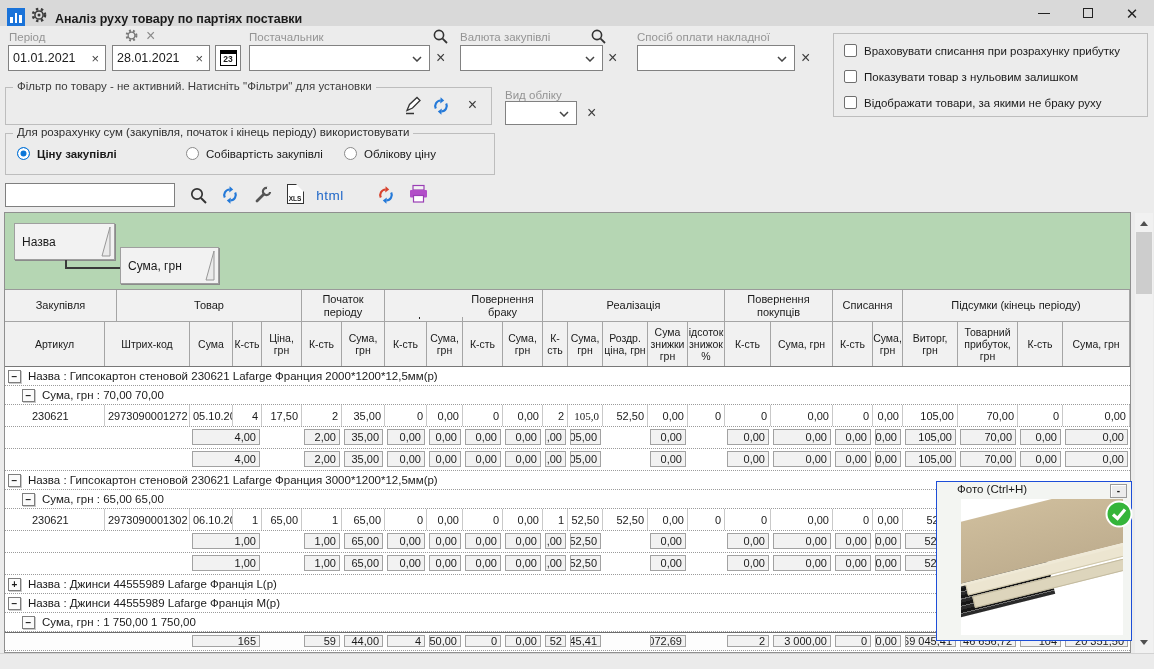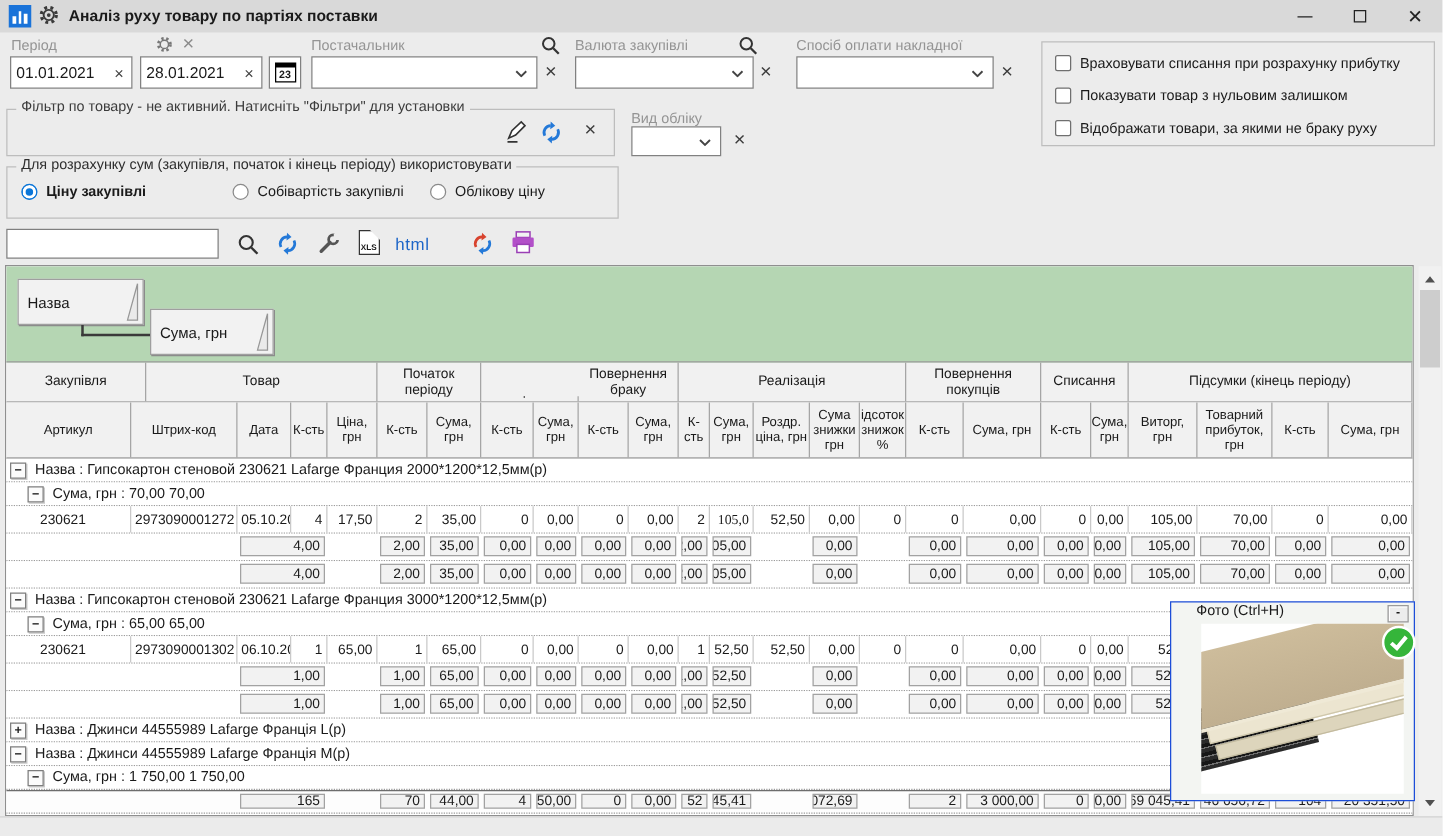--- a/index.html
+++ b/index.html
@@ -1,20 +1,20 @@
 <!DOCTYPE html>
 <html><head>
 <meta charset="utf-8">
 <style>
 *{margin:0;padding:0;box-sizing:border-box}
 html,body{width:1154px;height:669px;overflow:hidden}
 body{font-family:"Liberation Sans",sans-serif;background:#ececec;position:relative;font-size:12px;color:#1a1a1a}
 .abs{position:absolute}
 
-#titlebar{position:absolute;left:0;top:0;width:1154px;height:26px;background:#d9d9d9;display:flex;align-items:center}
+#titlebar{position:absolute;left:0;top:0;width:1154px;height:26px;background:#d9d9d9;display:flex;align-items:flex-end}
 #titlebar .appicon{width:18px;height:18px;background:#1a73d9;margin:0 6px 0 7px;display:flex;align-items:flex-end;justify-content:center;gap:2px;padding:3px}
 #titlebar .appicon i{display:block;width:3px;background:#fff}
 #titlebar .title{font-weight:bold;font-size:12.5px;margin-left:8px}
 .wbtn{width:44px;height:26px;display:flex;align-items:center;justify-content:center;color:#222}
 #winbtns{margin-left:auto;display:flex}
 .maxglyph{width:10px;height:10px;border:1.4px solid #222}
 .minglyph{width:12px;height:0;border-top:1.6px solid #222}
 .closeglyph{font-size:15px;line-height:15px}
 
 .lblgray{color:#949494;font-size:11.5px;position:absolute;white-space:nowrap}
@@ -293,21 +293,21 @@
       <div class="hg" style="width: 78px; margin-top: 27px;">Повернення постачальнику</div>
       <div class="hg" style="width: 80px;">Повернення браку</div>
       <div class="hg" style="width: 182px;">Реалізація</div>
       <div class="hg" style="width: 108px;">Повернення покупців</div>
       <div class="hg" style="width: 70px;">Списання</div>
       <div class="hg" style="width: 227px;">Підсумки (кінець періоду)</div>
     </div>
   <div class="hlrow" id="hleafs">
       <div class="hc" style="width: 100px;">Артикул</div>
       <div class="hc" style="width: 85px;">Штрих-код</div>
-      <div class="hc" style="width: 43px;">Дата</div>
+      <div class="hc" style="width: 43px;">Сума</div>
       <div class="hc" style="width: 29px;">К-сть</div>
       <div class="hc" style="width: 40px;">Ціна, грн</div>
       <div class="hc" style="width: 40px;">К-сть</div>
       <div class="hc" style="width: 43px;">Сума, грн</div>
       <div class="hc" style="width: 42px;">К-сть</div>
       <div class="hc" style="width: 36px;">Сума, грн</div>
       <div class="hc" style="width: 40px;">К-сть</div>
       <div class="hc" style="width: 40px;">Сума, грн</div>
       <div class="hc" style="width: 25px;">К-сть</div>
       <div class="hc" style="width: 35px;">Сума, грн</div>
@@ -641,21 +641,21 @@
         <div class="exp">−</div>
         <div>Сума, грн : 1 750,00 1 750,00</div>
       </div>
       <div class="row rh-t total">
         <div class="sp" style="width: 185px;"></div>
         <div class="fw" style="width: 72px;">
           <div class="fb">165</div>
         </div>
         <div class="fw" style="width: 40px;"></div>
         <div class="fw" style="width: 40px;">
-          <div class="fb">70</div>
+          <div class="fb">59</div>
         </div>
         <div class="fw" style="width: 43px;">
           <div class="fb">44,00</div>
         </div>
         <div class="fw" style="width: 42px;">
           <div class="fb">4</div>
         </div>
         <div class="fw" style="width: 36px;">
           <div class="fb">450,00</div>
         </div>

